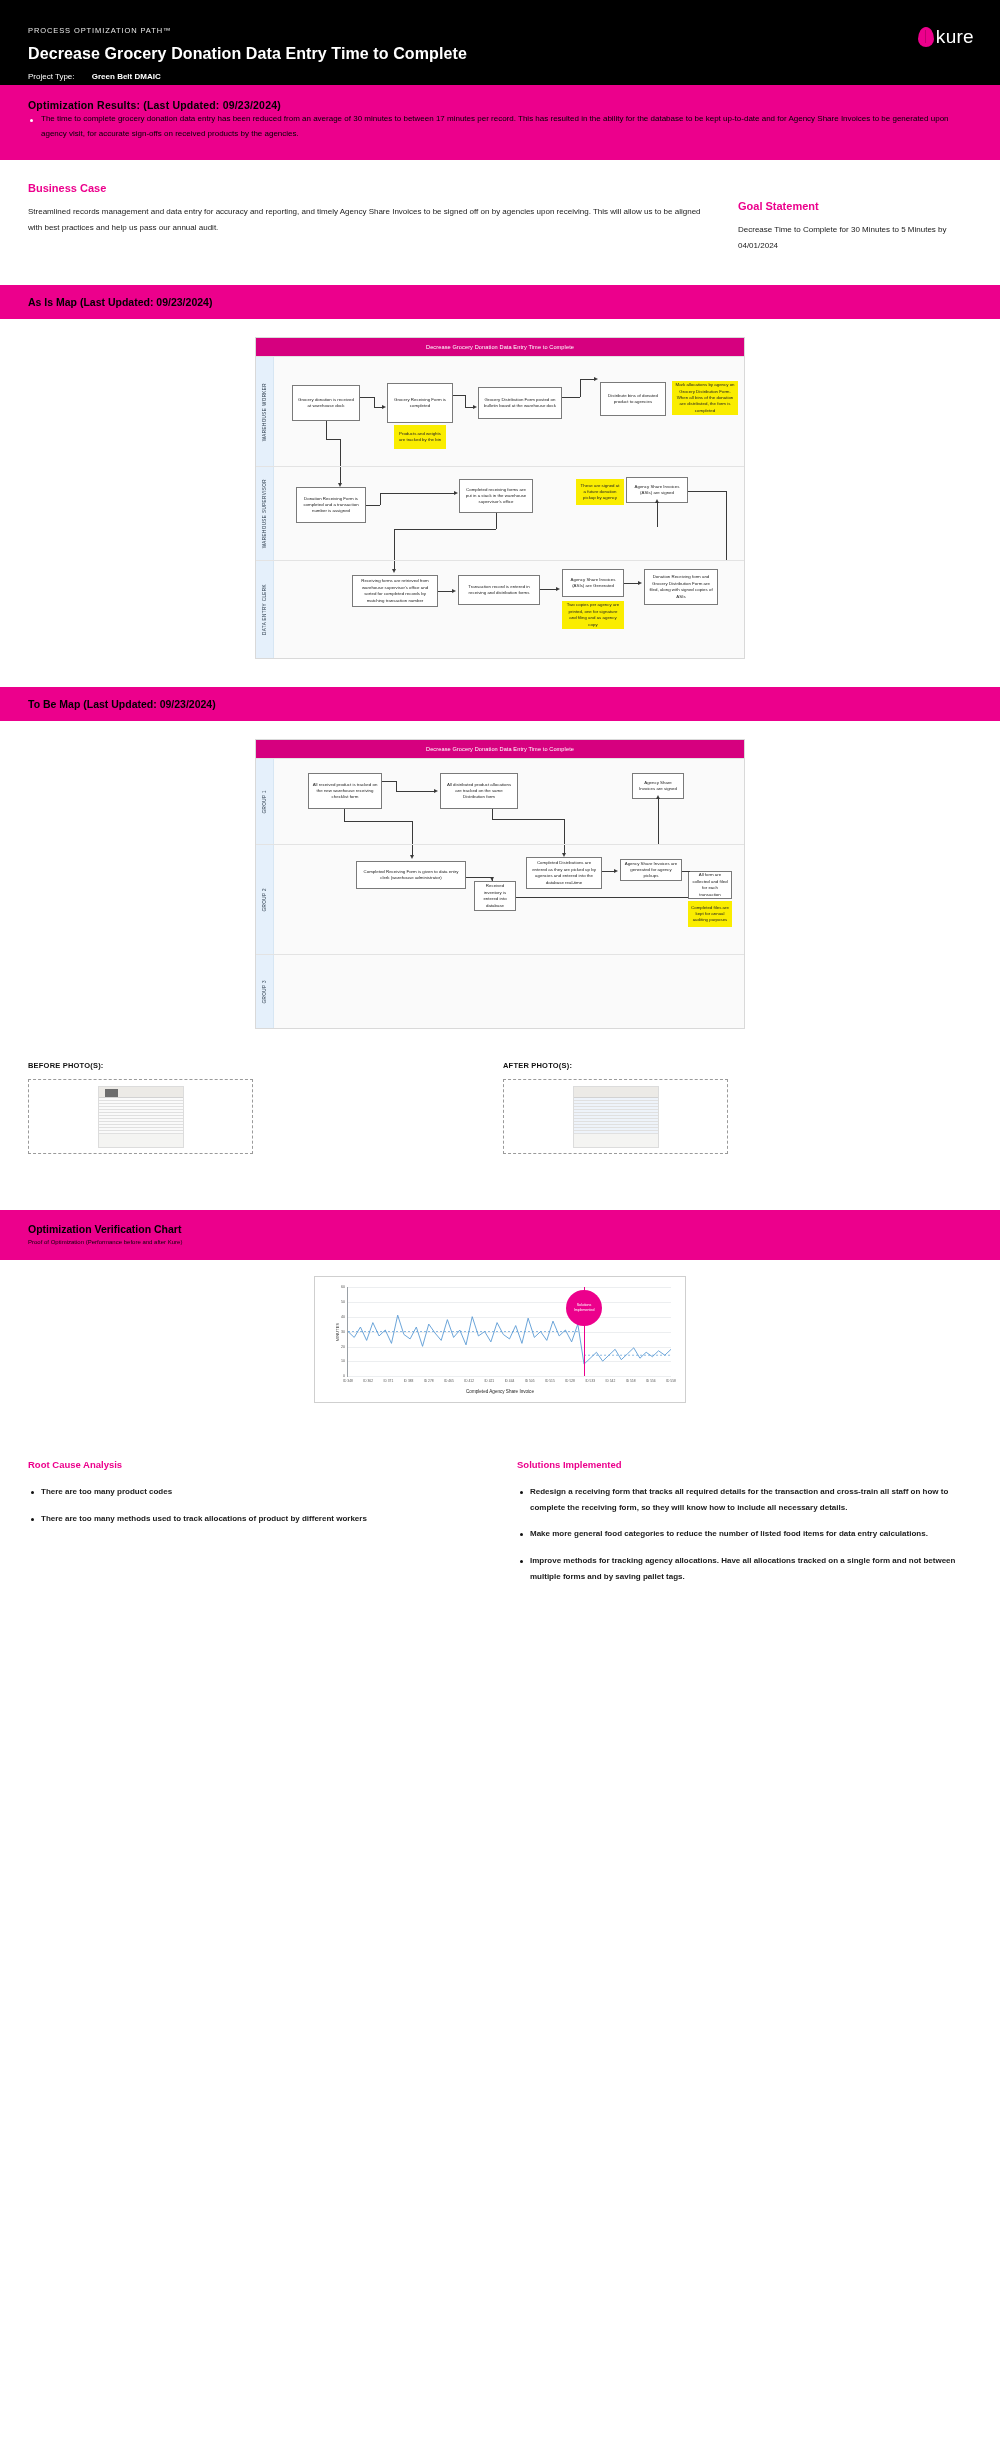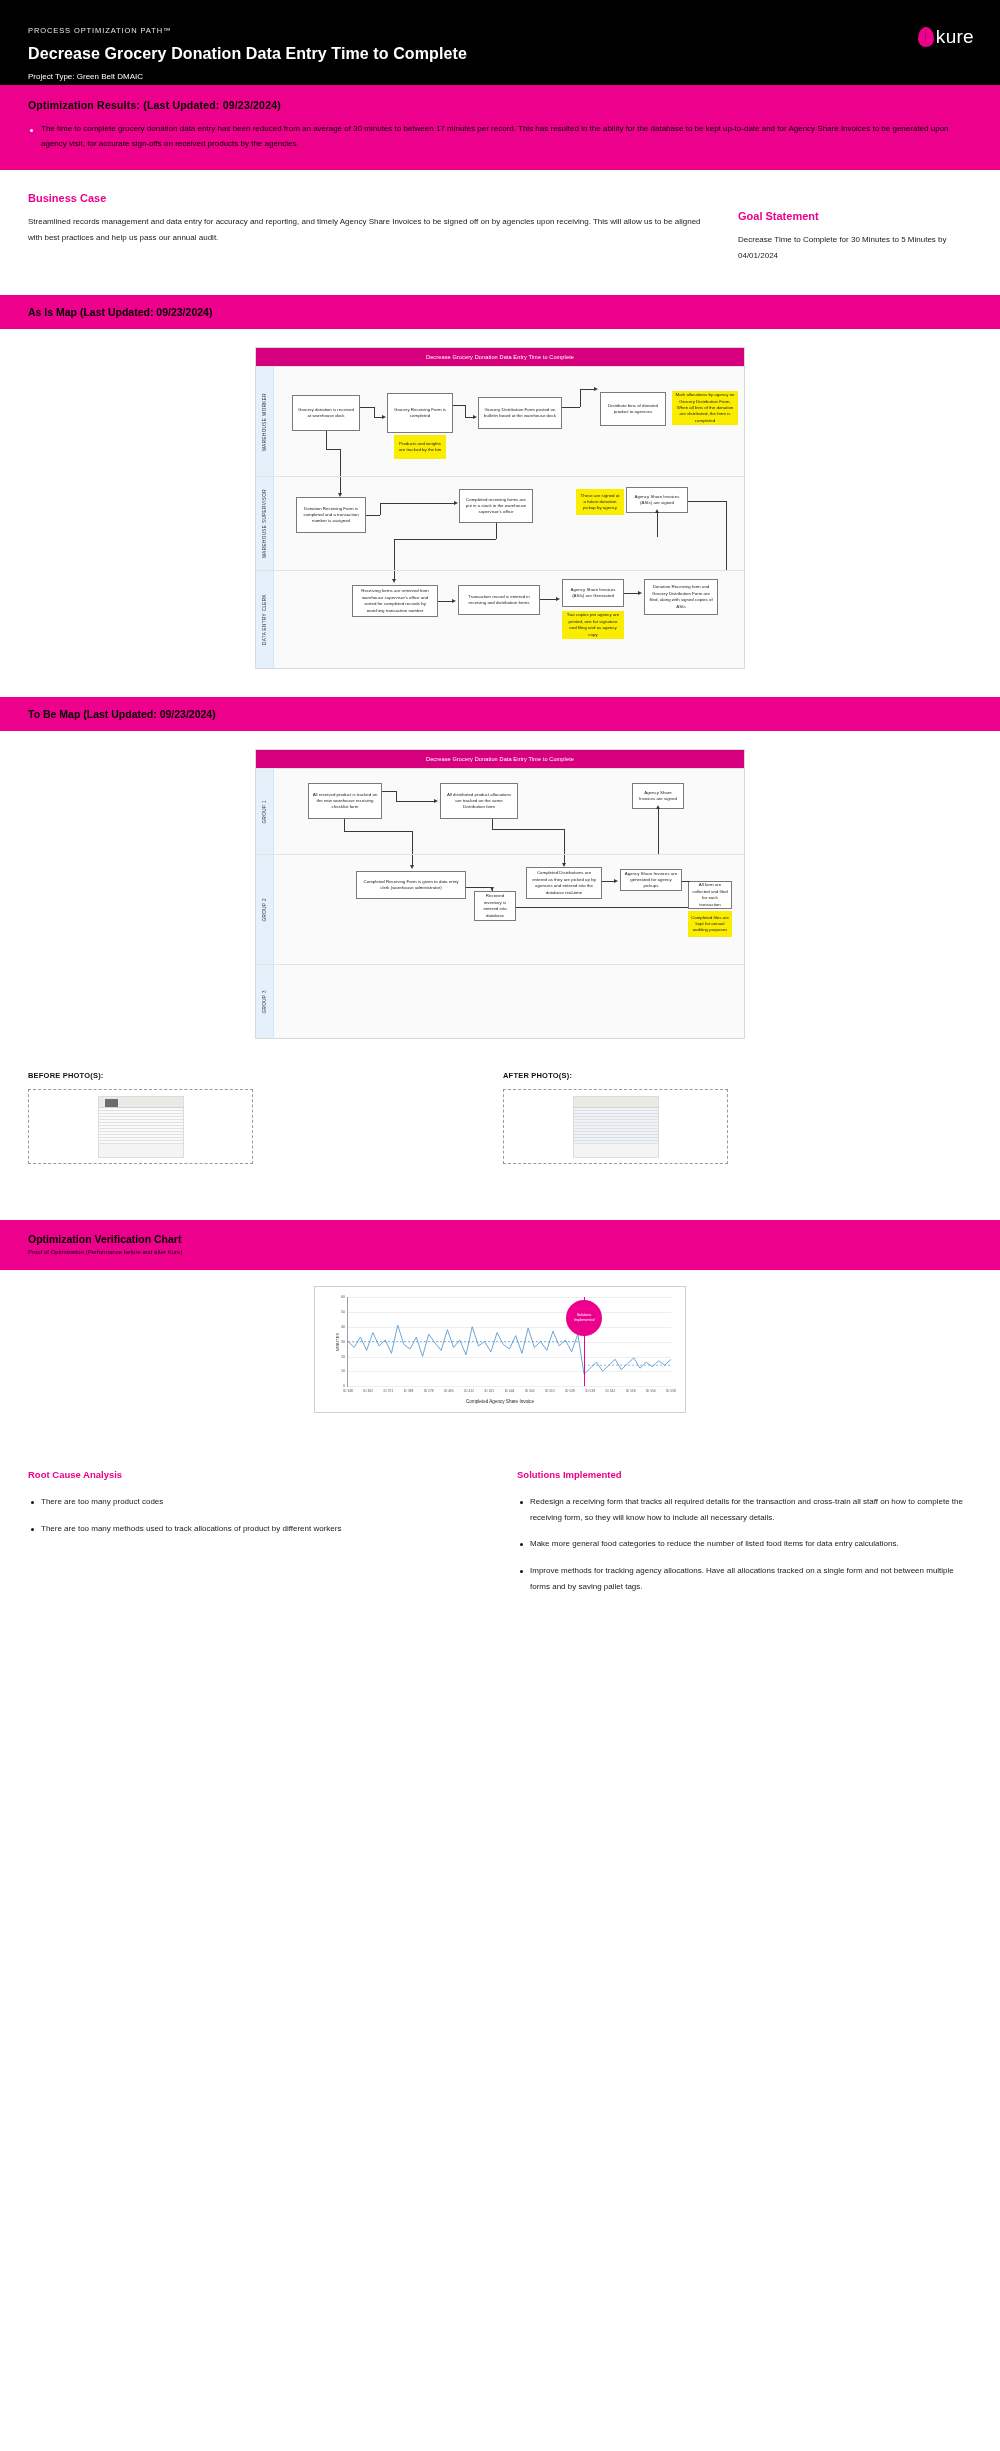--- a/index.html
+++ b/index.html
@@ -4,31 +4,31 @@
 <style>
   * { box-sizing: border-box; margin:0; padding:0; }
   html,body { width:1000px; background:#ffffff; font-family:"Liberation Sans", sans-serif; }
   body { width:1000px; }
 
   
   .hdr { background:#000; color:#fff; padding:26px 28px 22px 28px; position:relative; height:85px; }
   .hdr-kicker { font-size:7.5px; letter-spacing:.9px; color:#e8e8e8; text-transform:uppercase; }
   .hdr-title { font-size:16px; font-weight:700; margin-top:10px; letter-spacing:.1px; }
   .hdr-sub { font-size:8px; margin-top:9px; color:#ffffff; }
-  .hdr-sub b { font-weight:400; }
+  .hdr-sub b { font-weight:700;margin-left:15px; }
   .logo { position:absolute; right:26px; top:26px; display:flex; align-items:center; gap:2px; }
   .logo-mark { width:16px; height:20px; background:#ec008c; border-radius:50% 50% 50% 50%/60% 60% 40% 40%; position:relative; }
   .logo-mark:after{ content:""; position:absolute; left:7px; top:3px; width:1px; height:13px; background:#c10070; }
   .logo-word { font-size:19px; color:#fff; letter-spacing:.3px; }
 
   
   .band { background:#ec008c; color:#000000; }
   .band-res { padding:14px 28px 18px 28px; }
   .band-res h2 { font-size:10.5px; font-weight:700; letter-spacing:.2px; }
-  .res-list { margin-top:11px; list-style:none; }
+  .res-list { margin-top:1px; list-style:none; }
   .res-list li { position:relative; padding-left:13px; font-size:8px; line-height:1.85; }
   .res-list li:before{ content:""; position:absolute; left:2px; top:7px; width:3px; height:3px; background:#fff; border-radius:50%; }
 
   .sec-band { padding:11px 28px; font-size:10.5px; font-weight:700; }
   .sec-band.tall { padding:13px 28px 15px 28px; }
   .sec-band .subtle { display:block; font-size:6px; font-weight:400; margin-top:4px; opacity:.95; }
 
   
   .two-col { display:flex; padding:22px 28px 30px 28px; gap:30px; }
   .col-left { flex:1 1 auto; max-width:680px; }
@@ -84,21 +84,21 @@
   .xlabel { text-align:center; font-size:4.6px; color:#222; margin-top:12px; }
   .xtick { position:absolute; top:100%; margin-top:3px; font-size:3.3px; color:#555; transform:translateX(-50%); white-space:nowrap; }
   .marker-bubble { position:absolute; width:36px; height:36px; border-radius:50%; background:#ec008c; color:#fff;
                    font-size:3.6px; line-height:1.25; display:flex; align-items:center; justify-content:center; text-align:center; }
   .marker-stem { position:absolute; width:1px; background:#ec008c; }
 
   
   .bottom { display:flex; padding:26px 28px 40px 28px; gap:34px; }
   .bcol { flex:1 1 0; }
   .bcol h3 { color:#ec008c; font-size:9.5px; font-weight:700; }
-  .bcol ul { margin-top:14px; list-style:none; }
+  .bcol ul { margin-top:14px; list-style:none;font-weight:bold; }
   .bcol li { position:relative; padding-left:13px; font-size:8px; line-height:1.95; color:#1a1a1a; margin-bottom:11px; }
   .bcol li:before { content:""; position:absolute; left:3px; top:7px; width:3px; height:3px; background:#111; border-radius:50%; }
   .spacer-white { height:22px; background:#fff; }
 </style>
 </head>
 <body>
 
 <div class="hdr">
   <div class="hdr-kicker">PROCESS OPTIMIZATION PATH™</div>
   <div class="hdr-title">Decrease Grocery Donation Data Entry Time to Complete</div>

